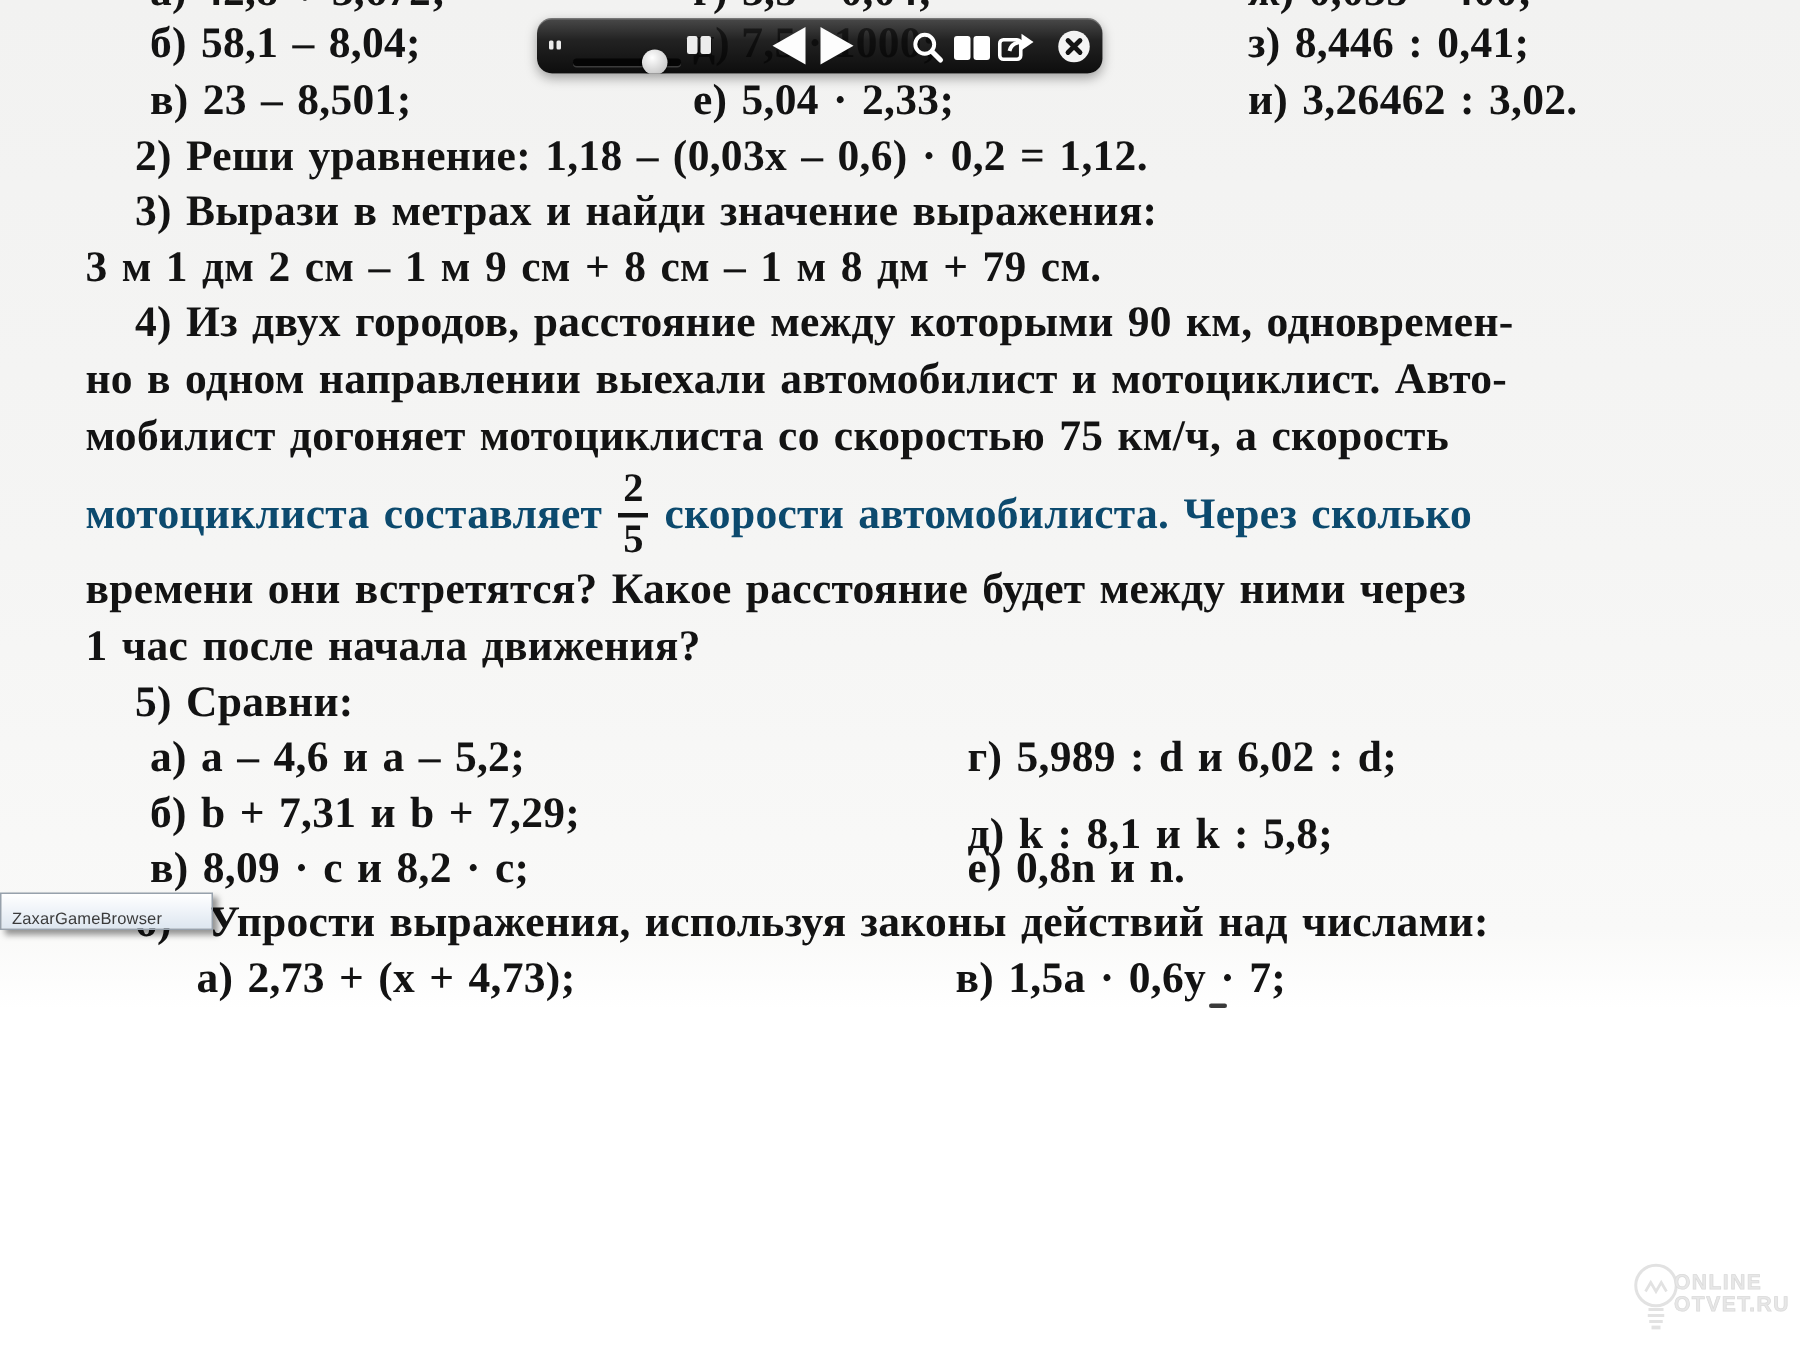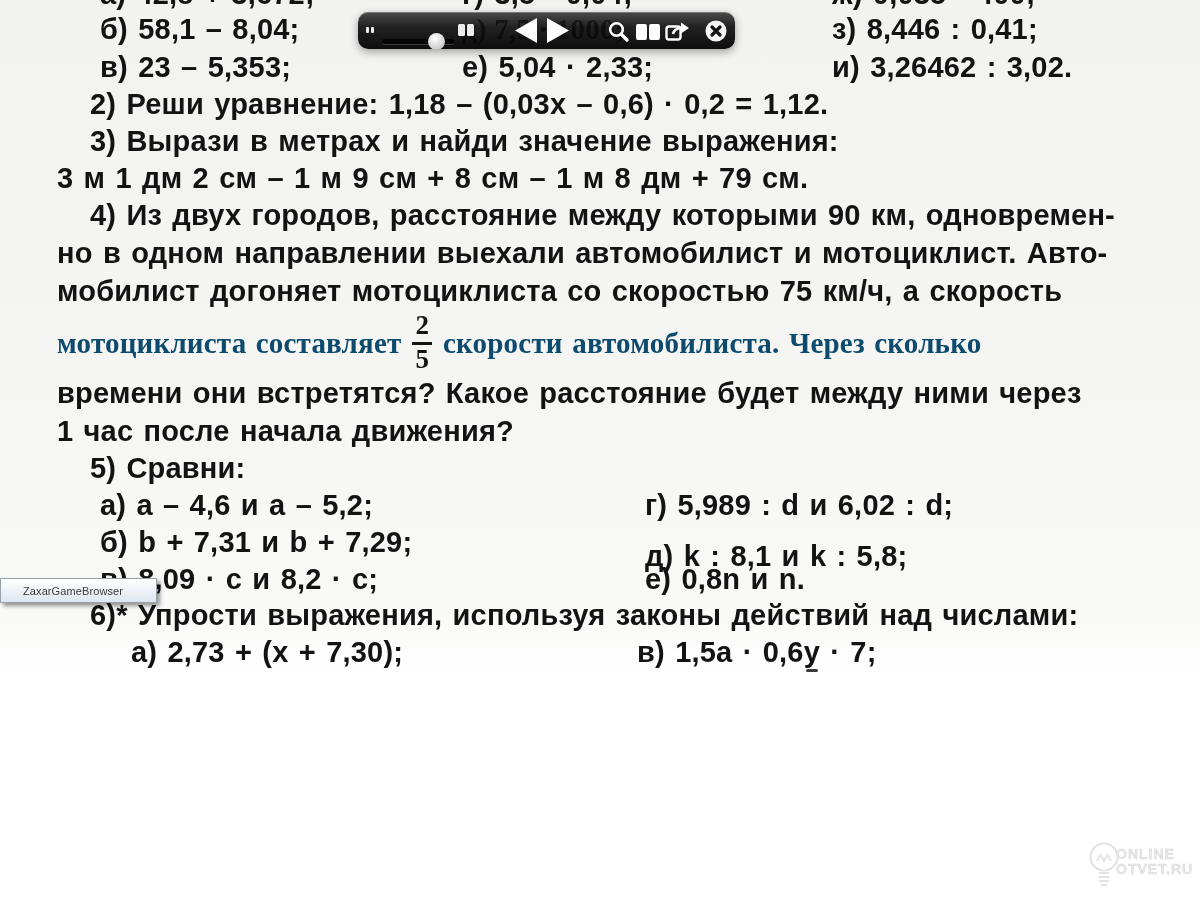--- a/index.html
+++ b/index.html
@@ -10,21 +10,21 @@
   }
   
   .doc-bg{
     position:absolute;left:0;top:0;width:1200px;height:673px;
     background:linear-gradient(180deg,#f2f2f1 0%,#f5f5f4 55%,#f9f9f8 92%,#ffffff 100%);
   }
   .line{
     position:absolute;white-space:nowrap;
     font-weight:700;font-size:29px;color:#131313;
     letter-spacing:0.2px;word-spacing:2px;
-    font-family:Liberation Sans, sans-serif;
+    font-family:Liberation Serif, serif;
   }
   .frac-row{position:absolute;display:flex;align-items:center;height:64px;}
   .frac-row .line-part{
     white-space:nowrap;font-weight:700;font-size:29px;color:#0c4a6e;
     letter-spacing:0.2px;word-spacing:2px;
   }
   .frac{display:inline-block;text-align:center;font-weight:700;font-size:27px;
         line-height:1.02;color:#131313;margin:0 11px;}
   .frac .num{display:block;border-bottom:3px solid #131313;padding:0 3px 2px;}
   .frac .den{display:block;padding-top:1px;}
@@ -63,25 +63,25 @@
   }
   .btn-prev{left:152px;top:4px;width:30px;height:29px;}
   .btn-next{left:186px;top:4px;width:30px;height:29px;}
   .btn-search{left:247px;top:7px;width:26px;height:24px;}
   .btn-pageview{left:276px;top:10px;width:28px;height:19px;}
   .btn-share{left:306px;top:7px;width:28px;height:24px;}
   .btn-close{left:346px;top:7px;width:24px;height:24px;}
 
   
   .tooltip{
-    position:absolute;left:0px;top:578px;width:140px;height:23px;
+    position:absolute;left:0px;top:595px;width:140px;height:23px;
     background:linear-gradient(180deg,#ffffff 0%,#f0f4f9 45%,#dde6f0 100%);
     border:1px solid #97a1ac;border-right-color:#6f7похоже880;
     box-shadow:3px 3px 4px rgba(0,0,0,0.40);
-    display:flex;align-items:center;padding-left:15px;
+    display:flex;align-items:flex-end;
   }
   .tooltip span{
     font-family:"Liberation Sans", sans-serif;font-size:11px;color:#3b3b3b;
     padding-left:7px;letter-spacing:0.1px;
   }
 
   
   .watermark{position:absolute;left:1084px;top:840px;width:112px;height:54px;}
   .wm-bulb{position:absolute;left:0;top:0;}
   .wm-text{
@@ -95,21 +95,21 @@
 <body>
 
 <div class="doc-bg"></div>
 
 <div class="line" style="left:100px;top:-22px;">а) 42,8 + 3,672;</div>
 <div class="line" style="left:462px;top:-22px;">г) 3,5 · 0,04;</div>
 <div class="line" style="left:832px;top:-22px;">ж) 0,035 · 400;</div>
 
 <div class="line" style="left:100px;top:13px;">б) 58,1 – 8,04;</div>
 <div class="line" style="left:832px;top:13px;">з) 8,446 : 0,41;</div>
-<div class="line" style="left:100px;top:51px;">в) 23 – 5,353;</div>
+<div class="line" style="left:100px;top:51px;">в) 23 – 8,501;</div>
 <div class="line" style="left:462px;top:51px;">е) 5,04 · 2,33;</div>
 <div class="line" style="left:832px;top:51px;">и) 3,26462 : 3,02.</div>
 
 <div class="line" style="left:90px;top:88px;">2) Реши уравнение:  1,18 – (0,03x – 0,6) · 0,2 = 1,12.</div>
 
 <div class="line" style="left:90px;top:125px;">3) Вырази в метрах и найди значение выражения:</div>
 <div class="line" style="left:57px;top:162px;">3 м 1 дм 2 см – 1 м 9 см + 8 см – 1 м 8 дм + 79 см.</div>
 
 <div class="line" style="left:90px;top:199px;">4) Из двух городов, расстояние между которыми 90 км, одновремен-</div>
 <div class="line" style="left:57px;top:237px;">но в одном направлении выехали автомобилист и мотоциклист. Авто-</div>
@@ -127,21 +127,21 @@
 
 <div class="line" style="left:90px;top:452px;">5) Сравни:</div>
 <div class="line" style="left:100px;top:489px;">а) a – 4,6  и  a – 5,2;</div>
 <div class="line" style="left:645px;top:489px;">г) 5,989 : d и 6,02 : d;</div>
 <div class="line" style="left:100px;top:526px;">б) b + 7,31  и  b + 7,29;</div>
 <div class="line" style="left:645px;top:526px;margin-top:14px;">д) k : 8,1  и  k : 5,8;</div>
 <div class="line" style="left:100px;top:563px;">в) 8,09 · c  и  8,2 · c;</div>
 <div class="line" style="left:645px;top:563px;">е) 0,8n  и  n.</div>
 
 <div class="line" style="left:90px;top:599px;">6)* Упрости выражения, используя законы действий над числами:</div>
-<div class="line" style="left:131px;top:636px;">а) 2,73 + (x + 7,30);</div>
+<div class="line" style="left:131px;top:636px;">а) 2,73 + (x + 4,73);</div>
 <div class="line" style="left:637px;top:636px;">в) 1,5a · 0,6y · 7;</div>
 <div class="cutoff-dash"></div>
 
 <div class="toolbar">
   <div class="tb-ghost">д) 7,5 · 1000;</div>
 
   <div class="tb-item small-pages pages-ico">
       <i></i>
       <i></i>
     </div>

